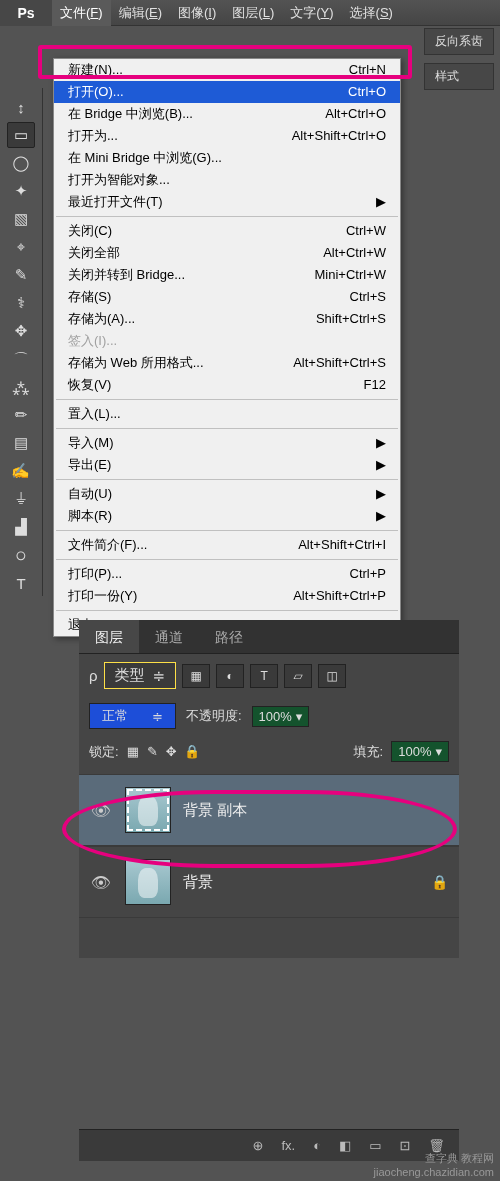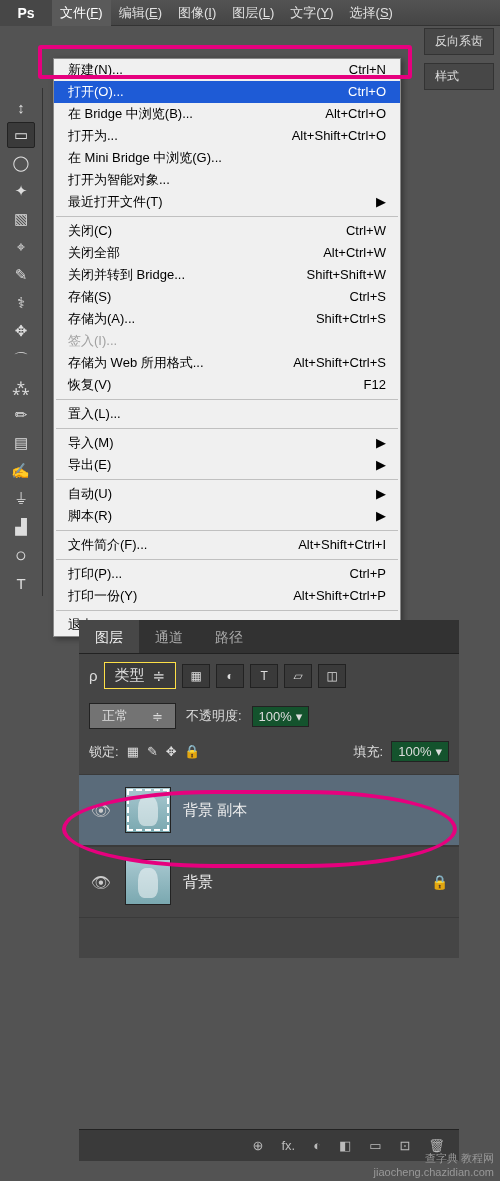--- a/index.html
+++ b/index.html
@@ -21,21 +21,21 @@
 .dd-sep { border-top: 1px solid #c0c0c0; margin: 3px 2px; }
 .annotation1 { position: absolute; left: 38px; top: 45px; width: 374px; height: 34px; border: 4px solid #e6007e; border-radius: 3px; pointer-events: none; }
 .layers { position: absolute; left: 79px; top: 620px; width: 380px; background: #454545; }
 .panel-tabs { display: flex; background: #323232; border-bottom: 1px solid #222; height: 34px; }
 .ptab { padding: 0 16px; color: #aaa; font-size: 14px; line-height: 34px; cursor: pointer; }
 .ptab.active { background: #474747; color: #eee; }
 .filter-row { display: flex; align-items: center; padding: 8px 10px; gap: 6px; }
 .filter-dd { background: #3a3a3a; border: 1px solid #fde047; color: #ddd; padding: 3px 10px; font-size: 15px; display: flex; align-items: center; gap: 8px; }
 .filter-btn { width: 28px; height: 24px; background: #3a3a3a; border: 1px solid #222; color: #ddd; display: flex; align-items: center; justify-content: center; font-size: 12px; }
 .blend-row { display: flex; align-items: center; padding: 6px 10px; gap: 10px; color: #ddd; font-size: 13px; }
-.blend-dd { background: #737373; border: 1px solid #222; color: #ddd; padding: 3px 12px; display: flex; align-items: center; gap: 24px; }
+.blend-dd { background: #1d4ed8; border: 1px solid #222; color: #ddd; padding: 3px 12px; display: flex; align-items: center; gap: 24px; }
 .val-box { background: #14532d; border: 1px solid #222; padding: 2px 6px; color: #ddd; display: flex; align-items: center; gap: 4px; }
 .lock-row { display: flex; align-items: center; padding: 6px 10px; gap: 8px; color: #ddd; font-size: 13px; }
 .layer-list { padding: 6px 0 40px 0; }
 .layer { display: flex; align-items: center; padding: 12px 10px; gap: 12px; color: #eee; font-size: 15px; border-top: 1px solid #3a3a3a; border-bottom: 1px solid #3a3a3a; cursor: pointer; }
 .layer.sel { background: #5a6b7a; }
 .eye { width: 24px; color: #ccc; font-size: 16px; text-align: center; }
 .thumb { width: 46px; height: 46px; background: linear-gradient(#a8c8d0,#7aa8b0); border: 1px solid #222; position: relative; }
 .thumb.sel { outline: 2px dashed #fff; outline-offset: -4px; }
 .thumb::after { content: ''; position: absolute; left: 12px; top: 8px; width: 20px; height: 30px; background: rgba(255,255,255,0.5); border-radius: 40% 40% 30% 30%; }
 .lock-ico { margin-left: auto; color: #ccc; font-size: 14px; }
@@ -115,21 +115,21 @@
     <div class="dd-item">
       <span>关闭(C)</span>
       <span>Ctrl+W</span>
     </div>
     <div class="dd-item">
       <span>关闭全部</span>
       <span>Alt+Ctrl+W</span>
     </div>
     <div class="dd-item">
       <span>关闭并转到 Bridge...</span>
-      <span>Shift+Shift+W</span>
+      <span>Mini+Ctrl+W</span>
     </div>
     <div class="dd-item">
       <span>存储(S)</span>
       <span>Ctrl+S</span>
     </div>
     <div class="dd-item">
       <span>存储为(A)...</span>
       <span>Shift+Ctrl+S</span>
     </div>
     <div class="dd-item disabled">

